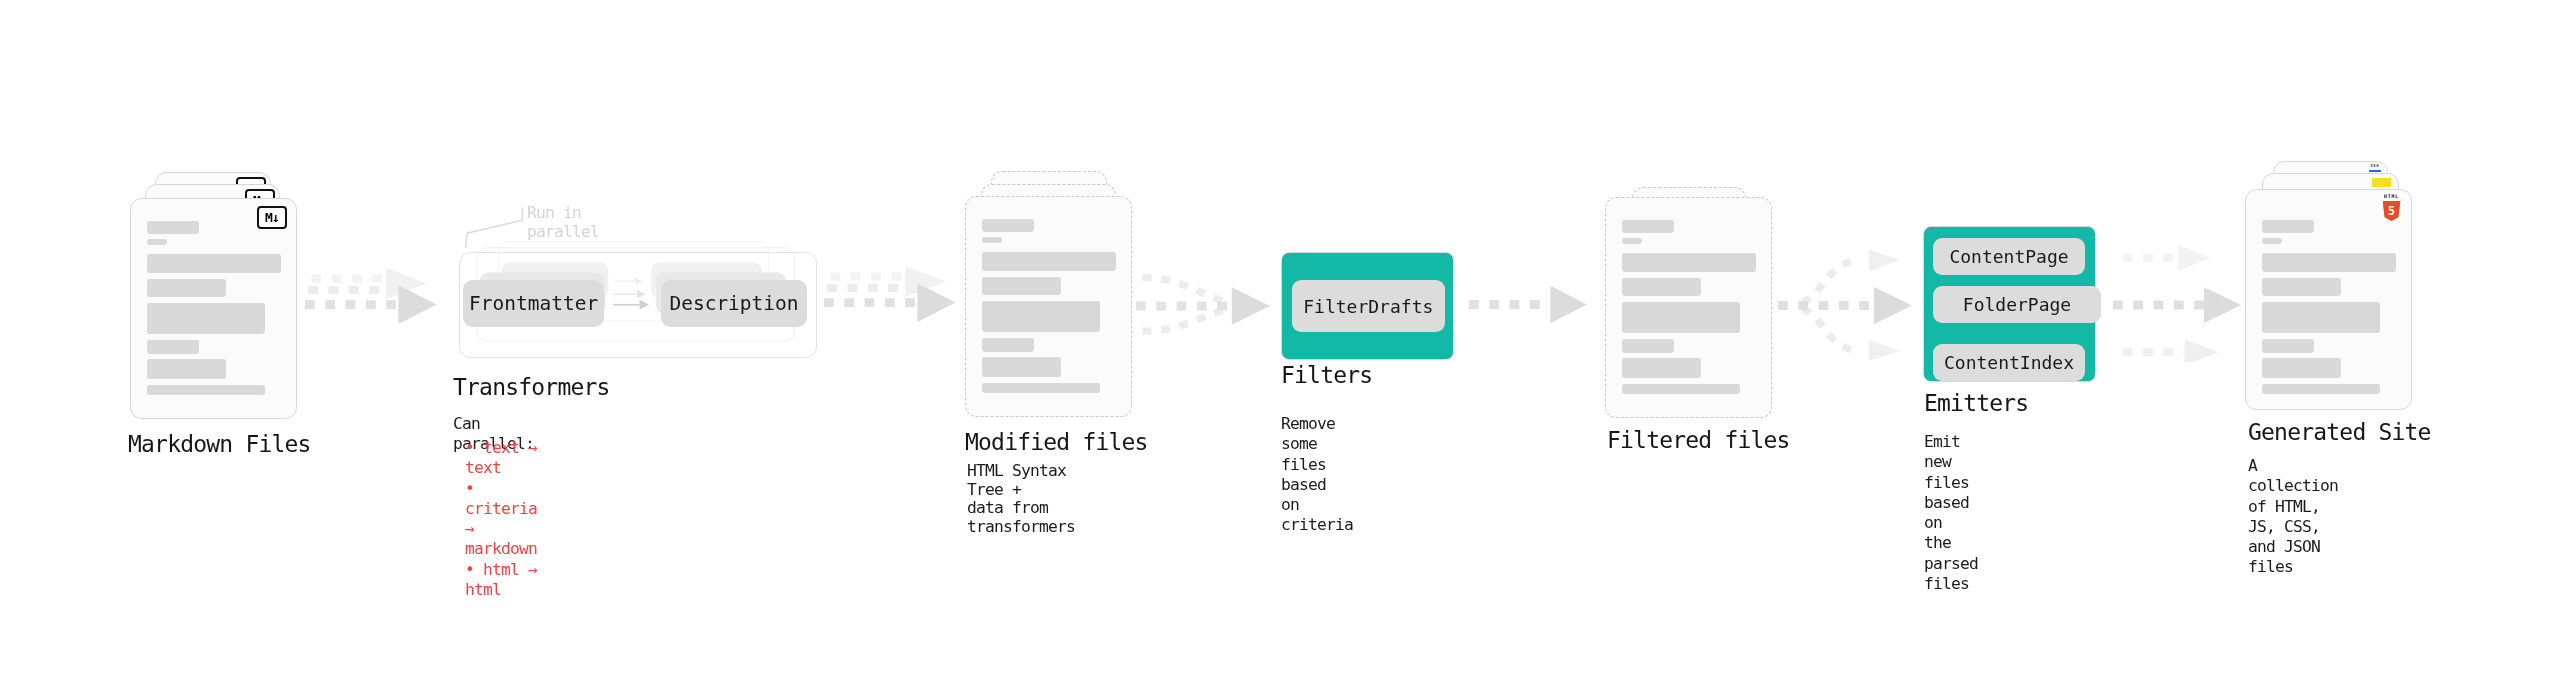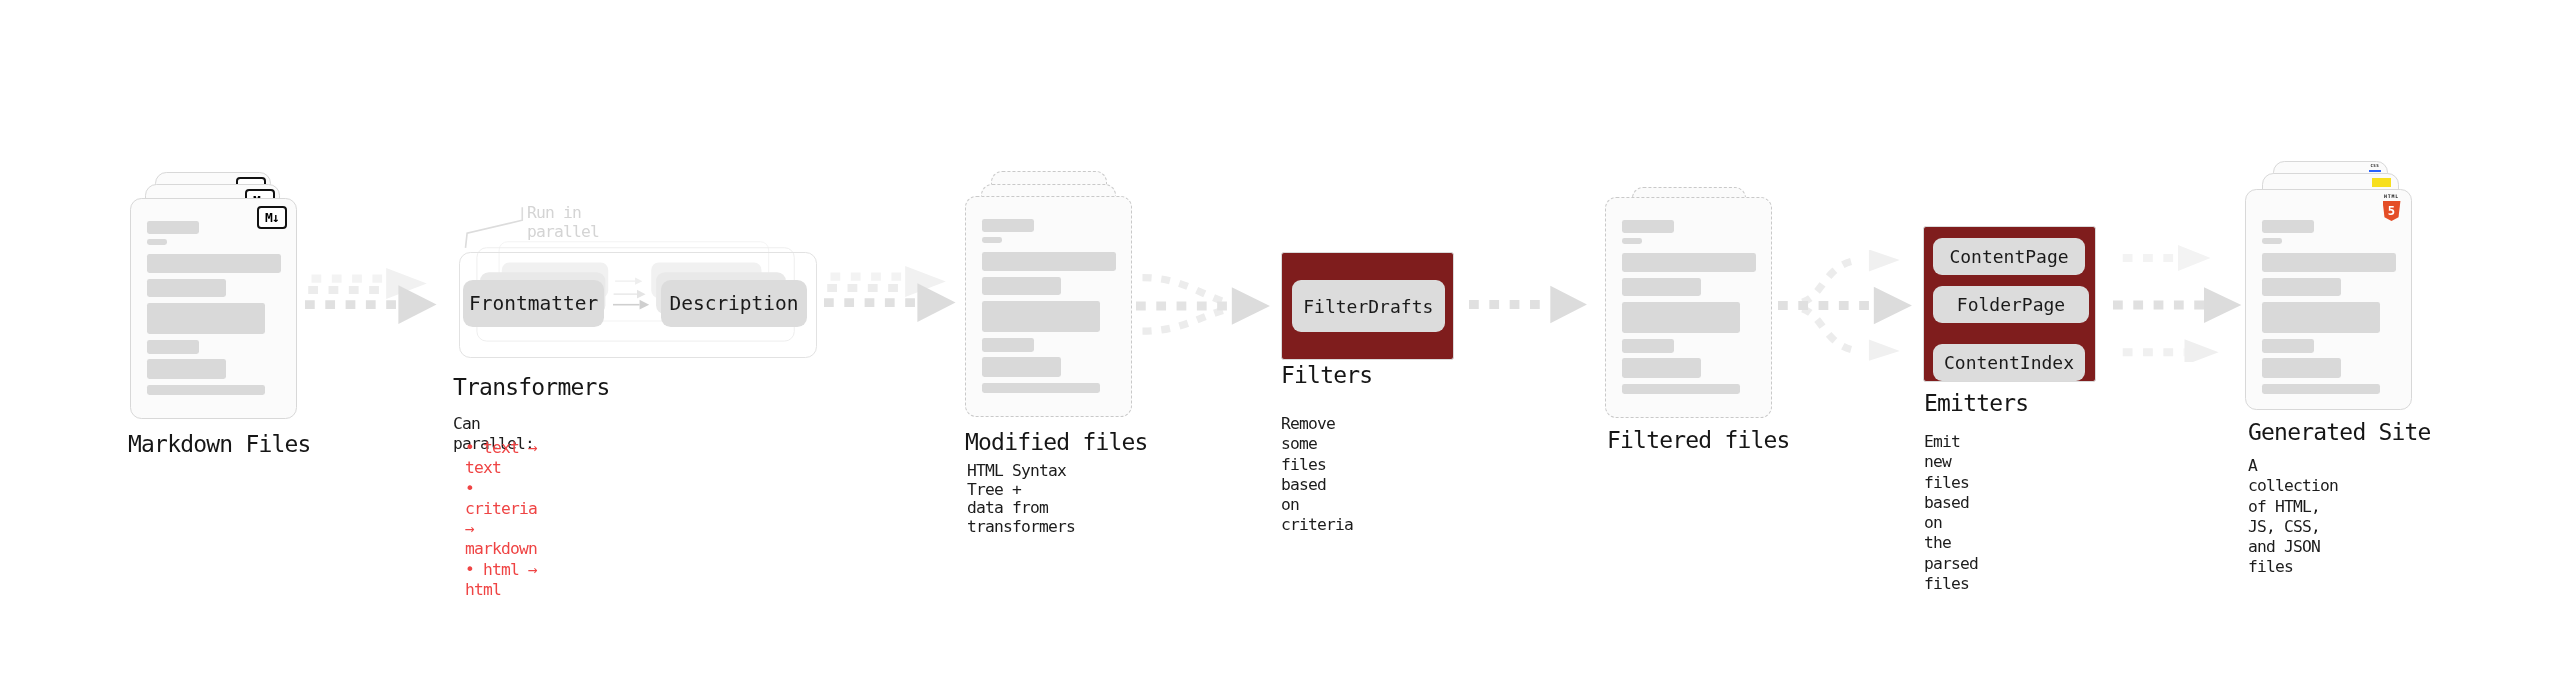--- a/index.html
+++ b/index.html
@@ -45,21 +45,21 @@
   .l2 .t-box{border-color:#ececec;} .l3 .t-box{border-color:#f1f1f1;}
   .t-node{position:absolute;top:28.4px;height:47px;border-radius:9.8px;background:var(--node_bg);
     display:flex;align-items:center;justify-content:center;font-size:19.5px;color:var(--text);}
   .l2 .t-node{background:var(--node_bg_back);} .l3 .t-node{background:var(--node_bg_back2);}
   .t-node.na{left:4.1px;width:141px;} .t-node.nb{left:202px;width:146px;}
   .t-arrow{position:absolute;left:154px;top:47px;}
 
   .annotation{position:absolute;left:527px;top:203px;font-size:16.3px;color:var(--muted);letter-spacing:-0.8px;}
 
   
-  .node-box{position:absolute;background:#7f1d1d;border:1.6px solid #dadada;border-radius:3px;padding-left:12px;}
+  .node-box{position:absolute;background:#14b8a6;border:1.6px solid #dadada;border-radius:8px;padding-left:12px;}
   .node-btn{position:absolute;background:var(--node_bg);border-radius:9px;color:var(--text);
     display:flex;align-items:center;justify-content:center;}
 
   .title{position:absolute;font-size:23px;line-height:24.4px;color:#161616;letter-spacing:-0.8px;white-space:nowrap;}
   .subtitle{position:absolute;font-size:16.3px;line-height:20.3px;color:#1c1c1c;white-space:pre-line;letter-spacing:-0.8px;}
   .bullets{position:absolute;font-size:16.3px;line-height:20.3px;color:#ef4444;letter-spacing:-0.8px;}
   .bullets span{display:block;}
   .bullets span::before{content:"• ";}
 </style>
 </head>
@@ -218,21 +218,21 @@
     <polygon points="112,-1 150,12 112,26" fill="#f0f0f0"></polygon>
     <path d="M30 72 C56 80 58 120 100 124" stroke="var(--arrow_light)" stroke-width="9" stroke-dasharray="11 12" fill="none"></path>
     <polygon points="112,110 150,124 112,136" fill="#f0f0f0"></polygon>
     <line x1="0" y1="68" x2="118" y2="68" stroke="var(--arrow)" stroke-width="11" stroke-dasharray="12 13"></line>
     <polygon points="118,45 165,68 118,91" fill="var(--arrow_head)"></polygon>
   </svg>
 
   <div class="abs">
     <div class="node-box" style="left:1923px;top:226px;width:173px;height:156px;">
       <div class="node-btn" style="left:9px;top:11.4px;width:152px;height:37px;font-size:18px;">ContentPage</div>
-      <div class="node-btn" style="left:9px;top:59px;width:156px;height:37px;font-size:18px;">FolderPage</div>
+      <div class="node-btn" style="left:9px;top:59px;width:168px;height:37px;font-size:18px;">FolderPage</div>
       <div class="node-btn" style="left:9px;top:117px;width:152px;height:37px;font-size:18px;">ContentIndex</div>
     </div>
     <div class="title" style="left:1924px;top:391px;">Emitters</div>
     <div class="subtitle" style="left:1924px;top:432px;">Emit new files based on
 the parsed files</div>
   </div>
 
   <svg class="abs" style="left:2113px;top:240px;" width="130" height="122" viewBox="0 0 160 150">
     <line x1="12" y1="22" x2="80" y2="22" stroke="var(--arrow_lighter)" stroke-width="10" stroke-dasharray="12 13"></line>
     <polygon points="80,6 120,22 80,38" fill="var(--arrow_lighter)"></polygon>

